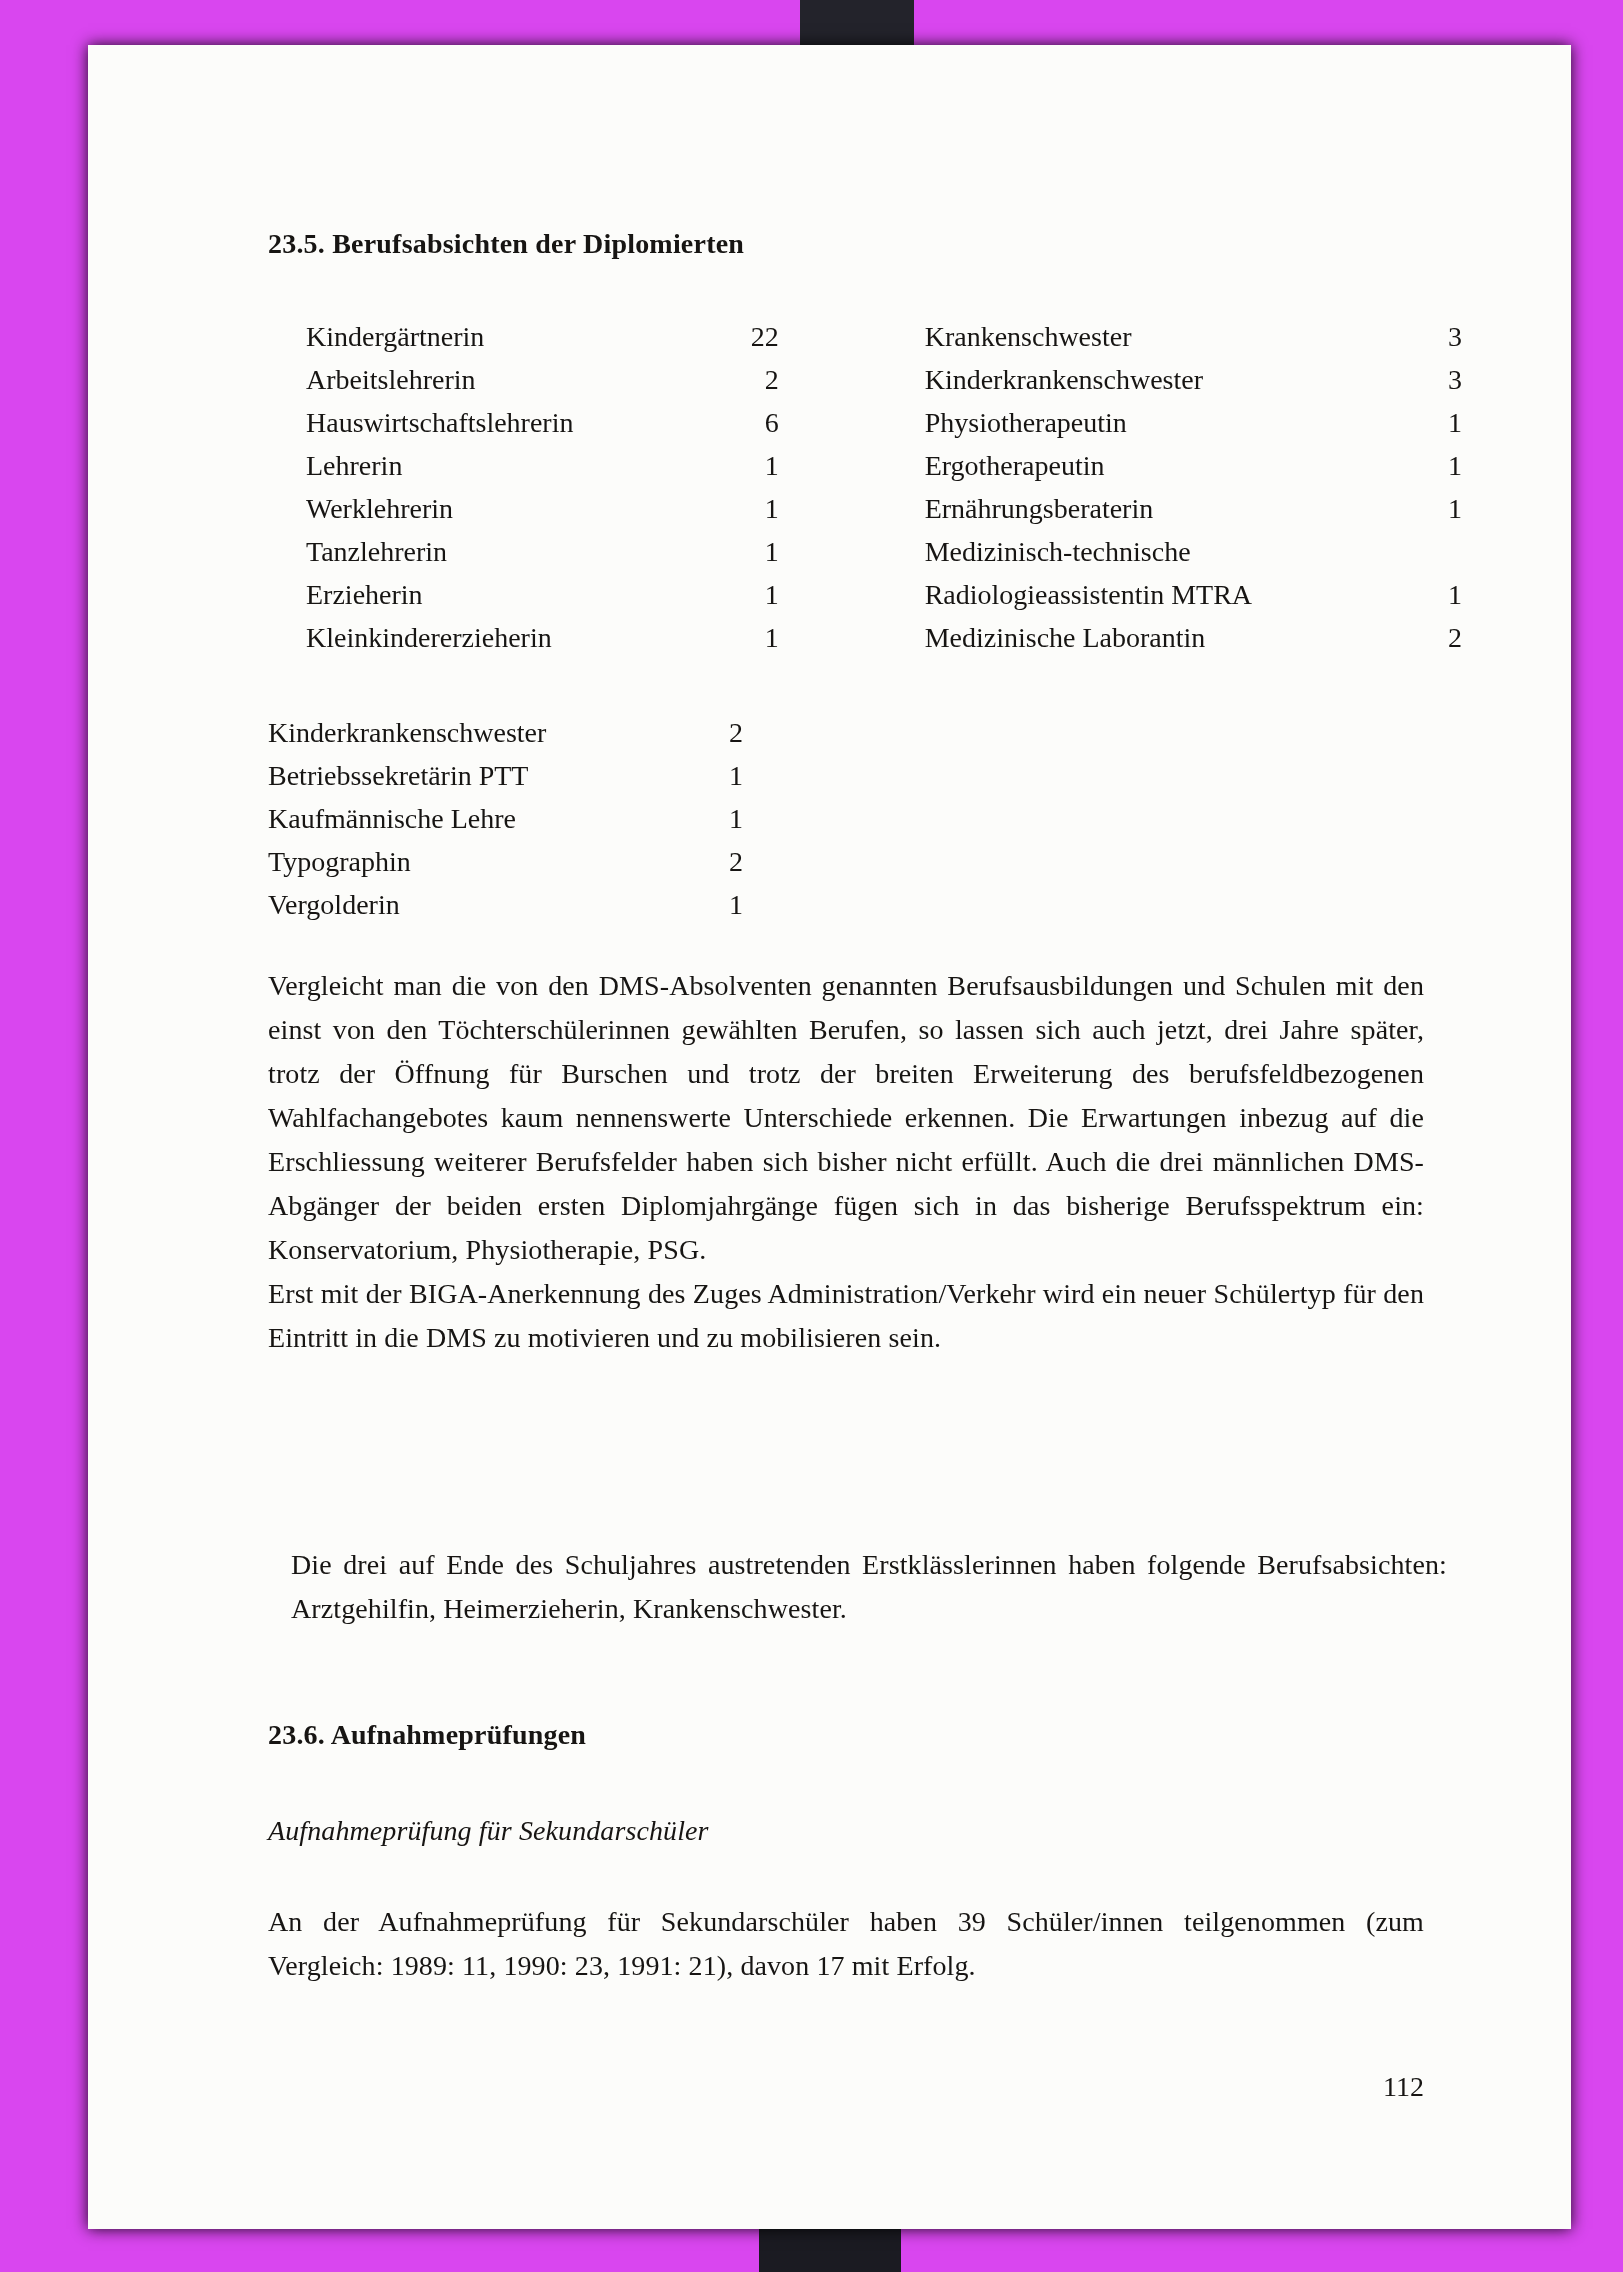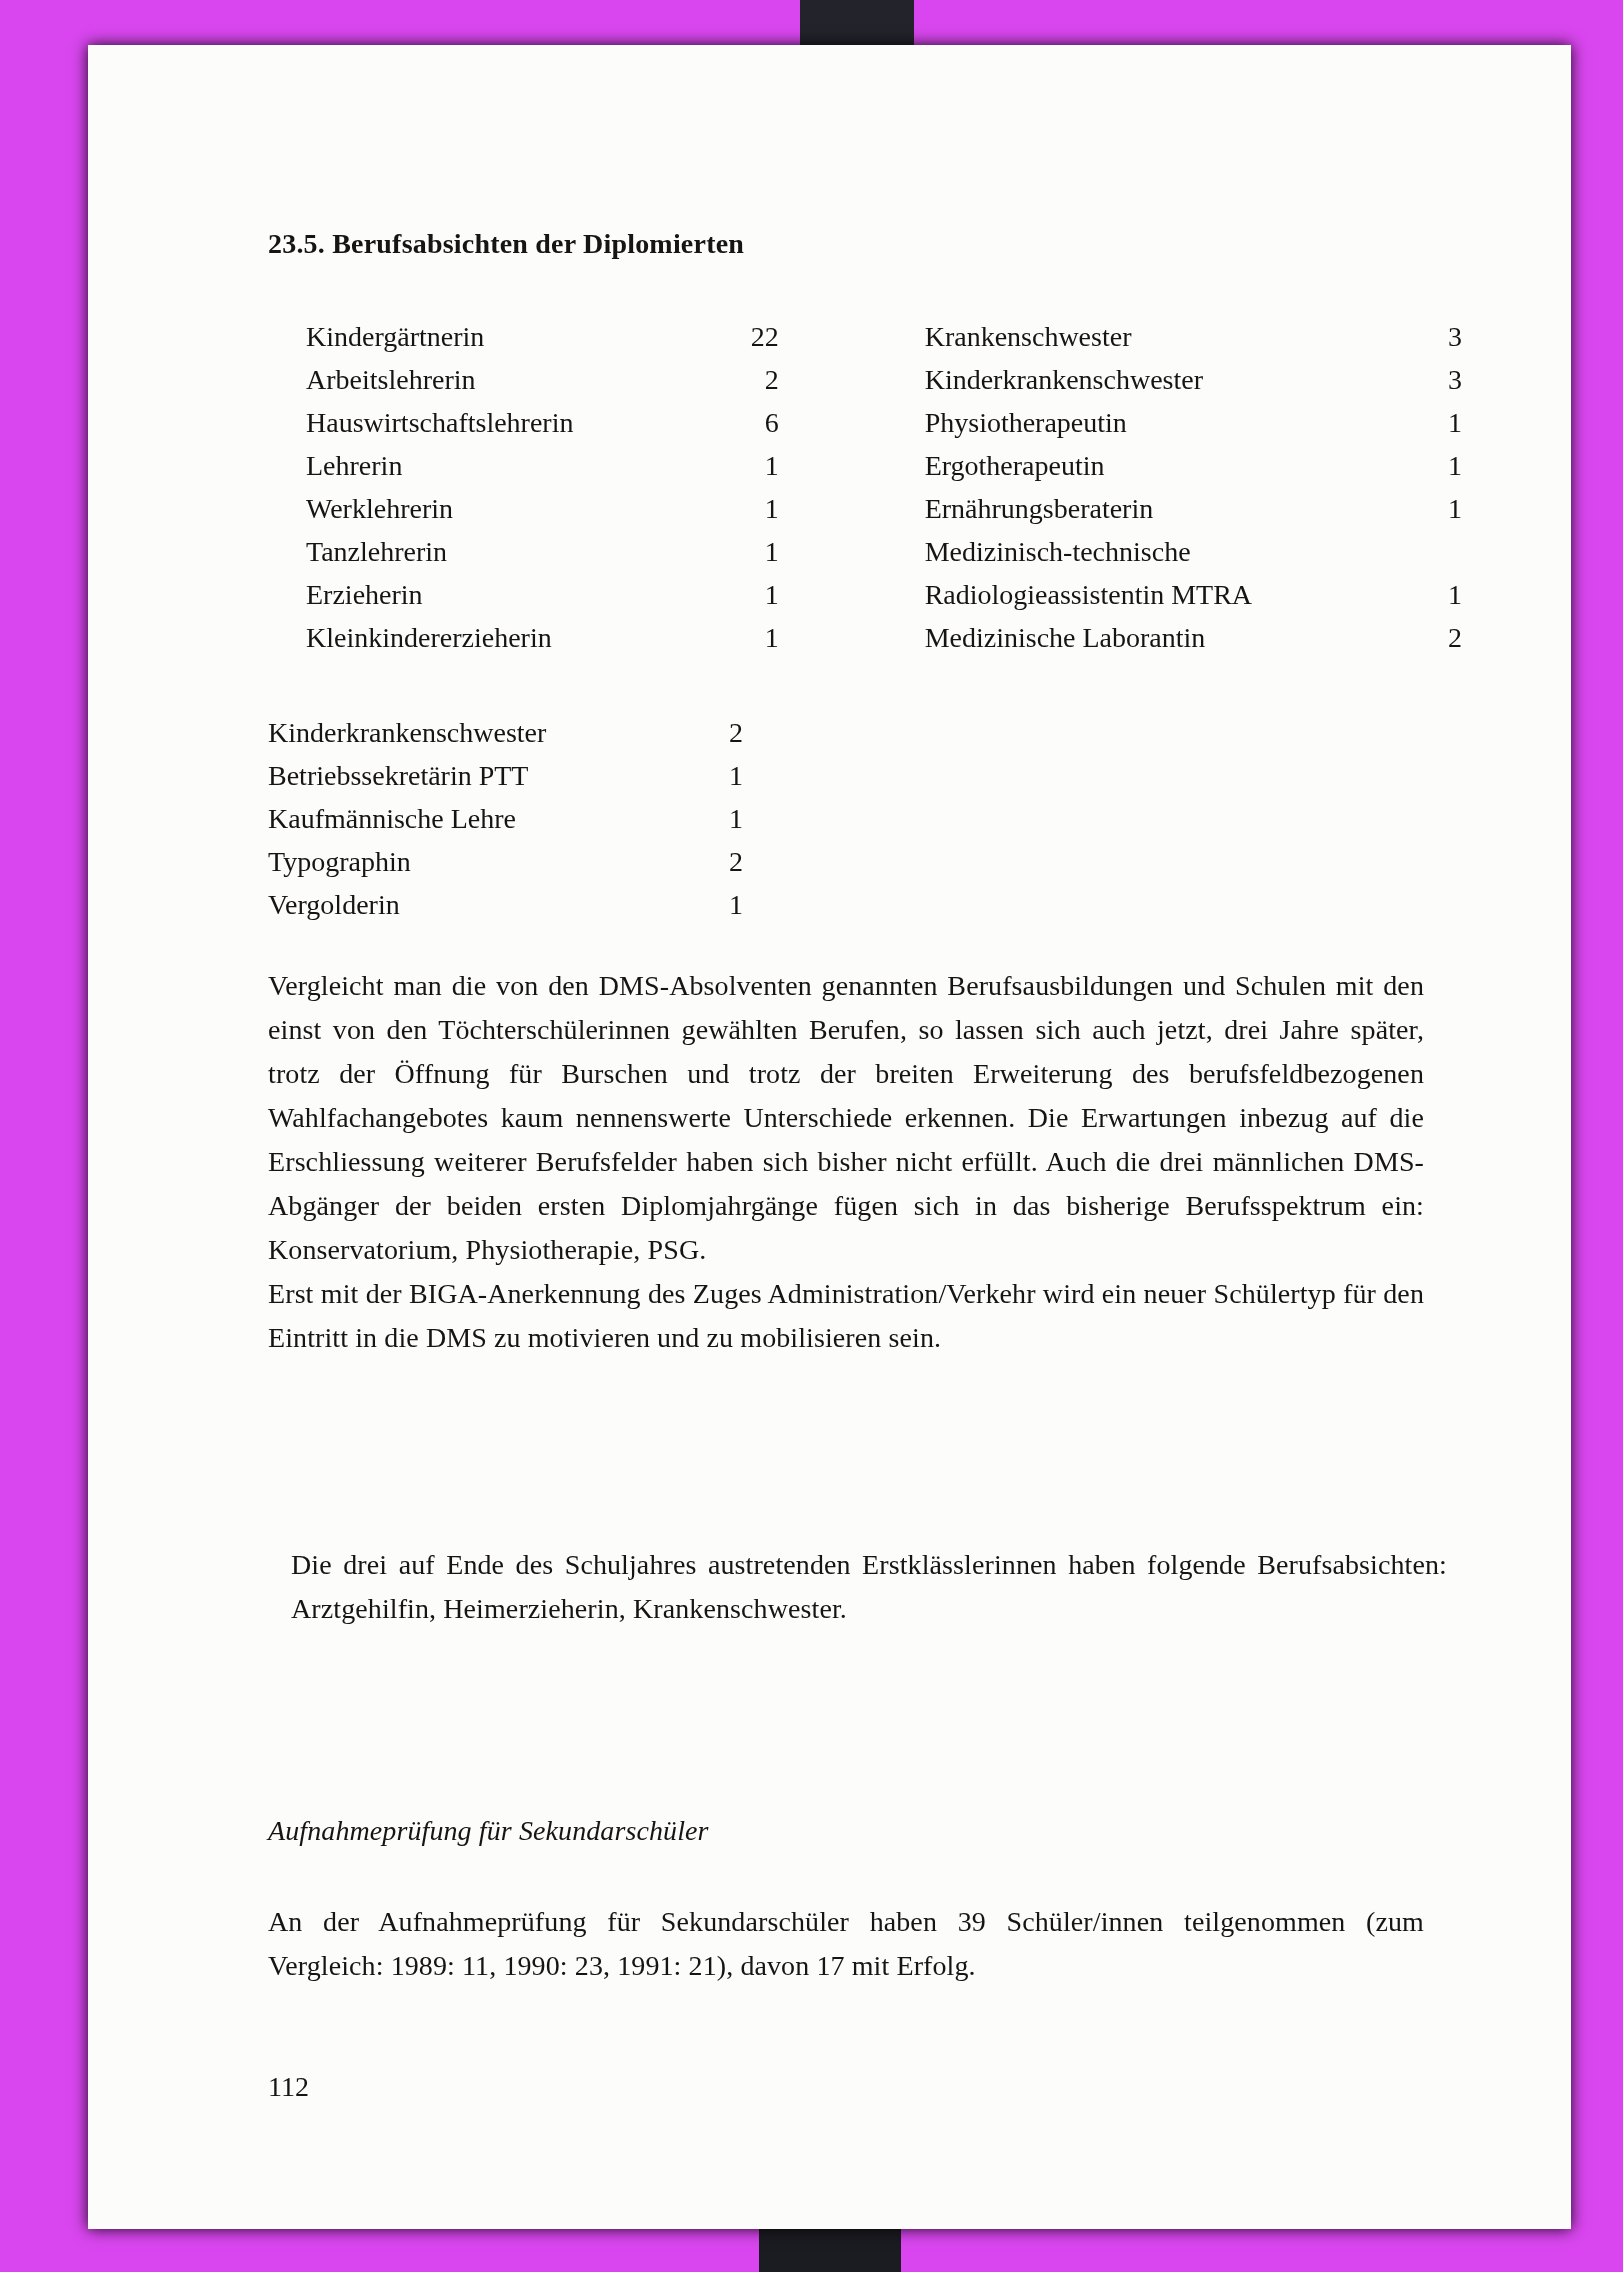--- a/index.html
+++ b/index.html
@@ -159,22 +159,23 @@
       </div>
     </div>
 
     <div class="abs content-x" style="top:919px;">
       <div class="para">Vergleicht man die von den DMS-Absolventen genannten Berufsausbildungen und Schulen mit den einst von den Töchterschülerinnen gewählten Berufen, so lassen sich auch jetzt, drei Jahre später, trotz der Öffnung für Burschen und trotz der breiten Erweiterung des berufsfeldbezogenen Wahlfachangebotes kaum nennenswerte Unterschiede erkennen. Die Erwartungen inbezug auf die Erschliessung weiterer Berufsfelder haben sich bisher nicht erfüllt. Auch die drei männlichen DMS-Abgänger der beiden ersten Diplomjahrgänge fügen sich in das bisherige Berufsspektrum ein: Konservatorium, Physiotherapie, PSG.</div>
       <div class="para">Erst mit der BIGA-Anerkennung des Zuges Administration/Verkehr wird ein neuer Schülertyp für den Eintritt in die DMS zu motivieren und zu mobilisieren sein.</div>
     </div>
 
     <div class="abs content-x para" style="top:1498px;margin-left:23px;">Die drei auf Ende des Schuljahres austretenden Erstklässlerinnen haben folgende Berufsabsichten: Arztgehilfin, Heimerzieherin, Krankenschwester.</div>
 
+    <div class="abs content-x h1" style="top:1674px;">23.6. Aufnahmeprüfungen</div>
 
     <div class="abs content-x para italic" style="top:1764px;">Aufnahmeprüfung für Sekundarschüler</div>
 
     <div class="abs content-x para" style="top:1855px;">An der Aufnahmeprüfung für Sekundarschüler haben 39 Schüler/innen teilgenommen (zum Vergleich: 1989: 11, 1990: 23, 1991: 21), davon 17 mit Erfolg.</div>
 
-    <div class="abs content-x pagenum" style="top:2026px;">112</div>
+    <div class="abs content-x pagenum" style="top:2026px;text-align:right;">112</div>
 
   </div>
 </div>
 
 
 </body></html>

